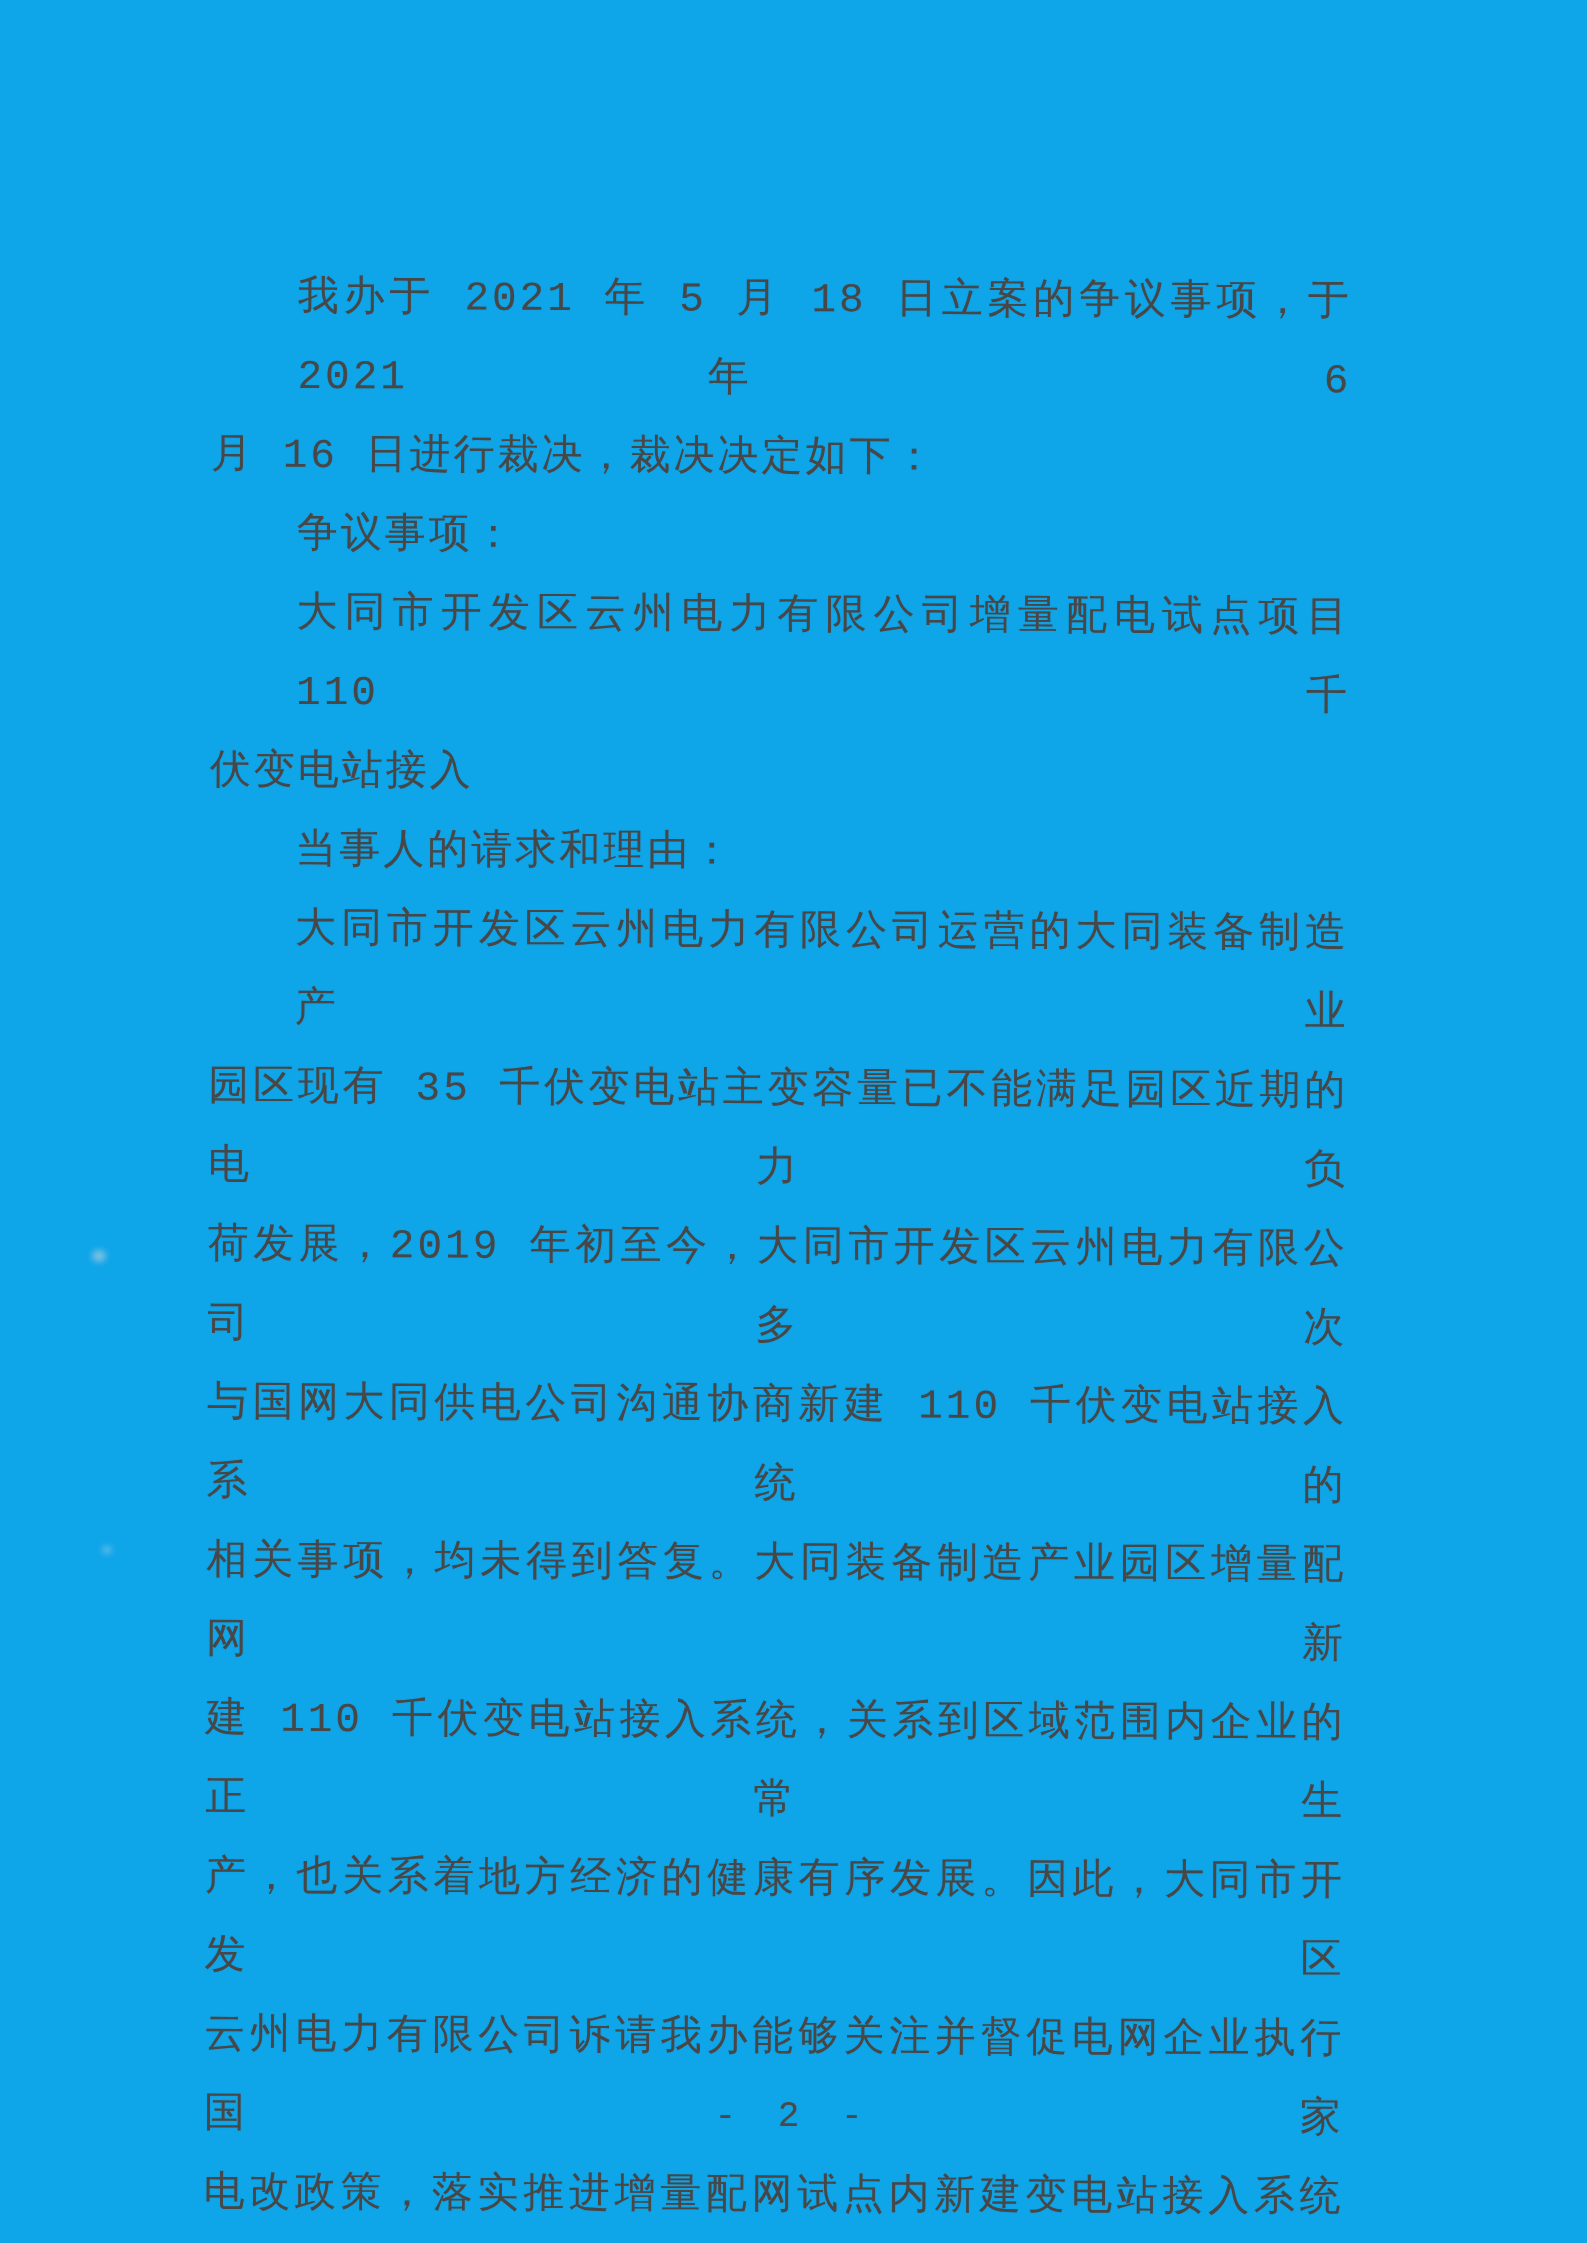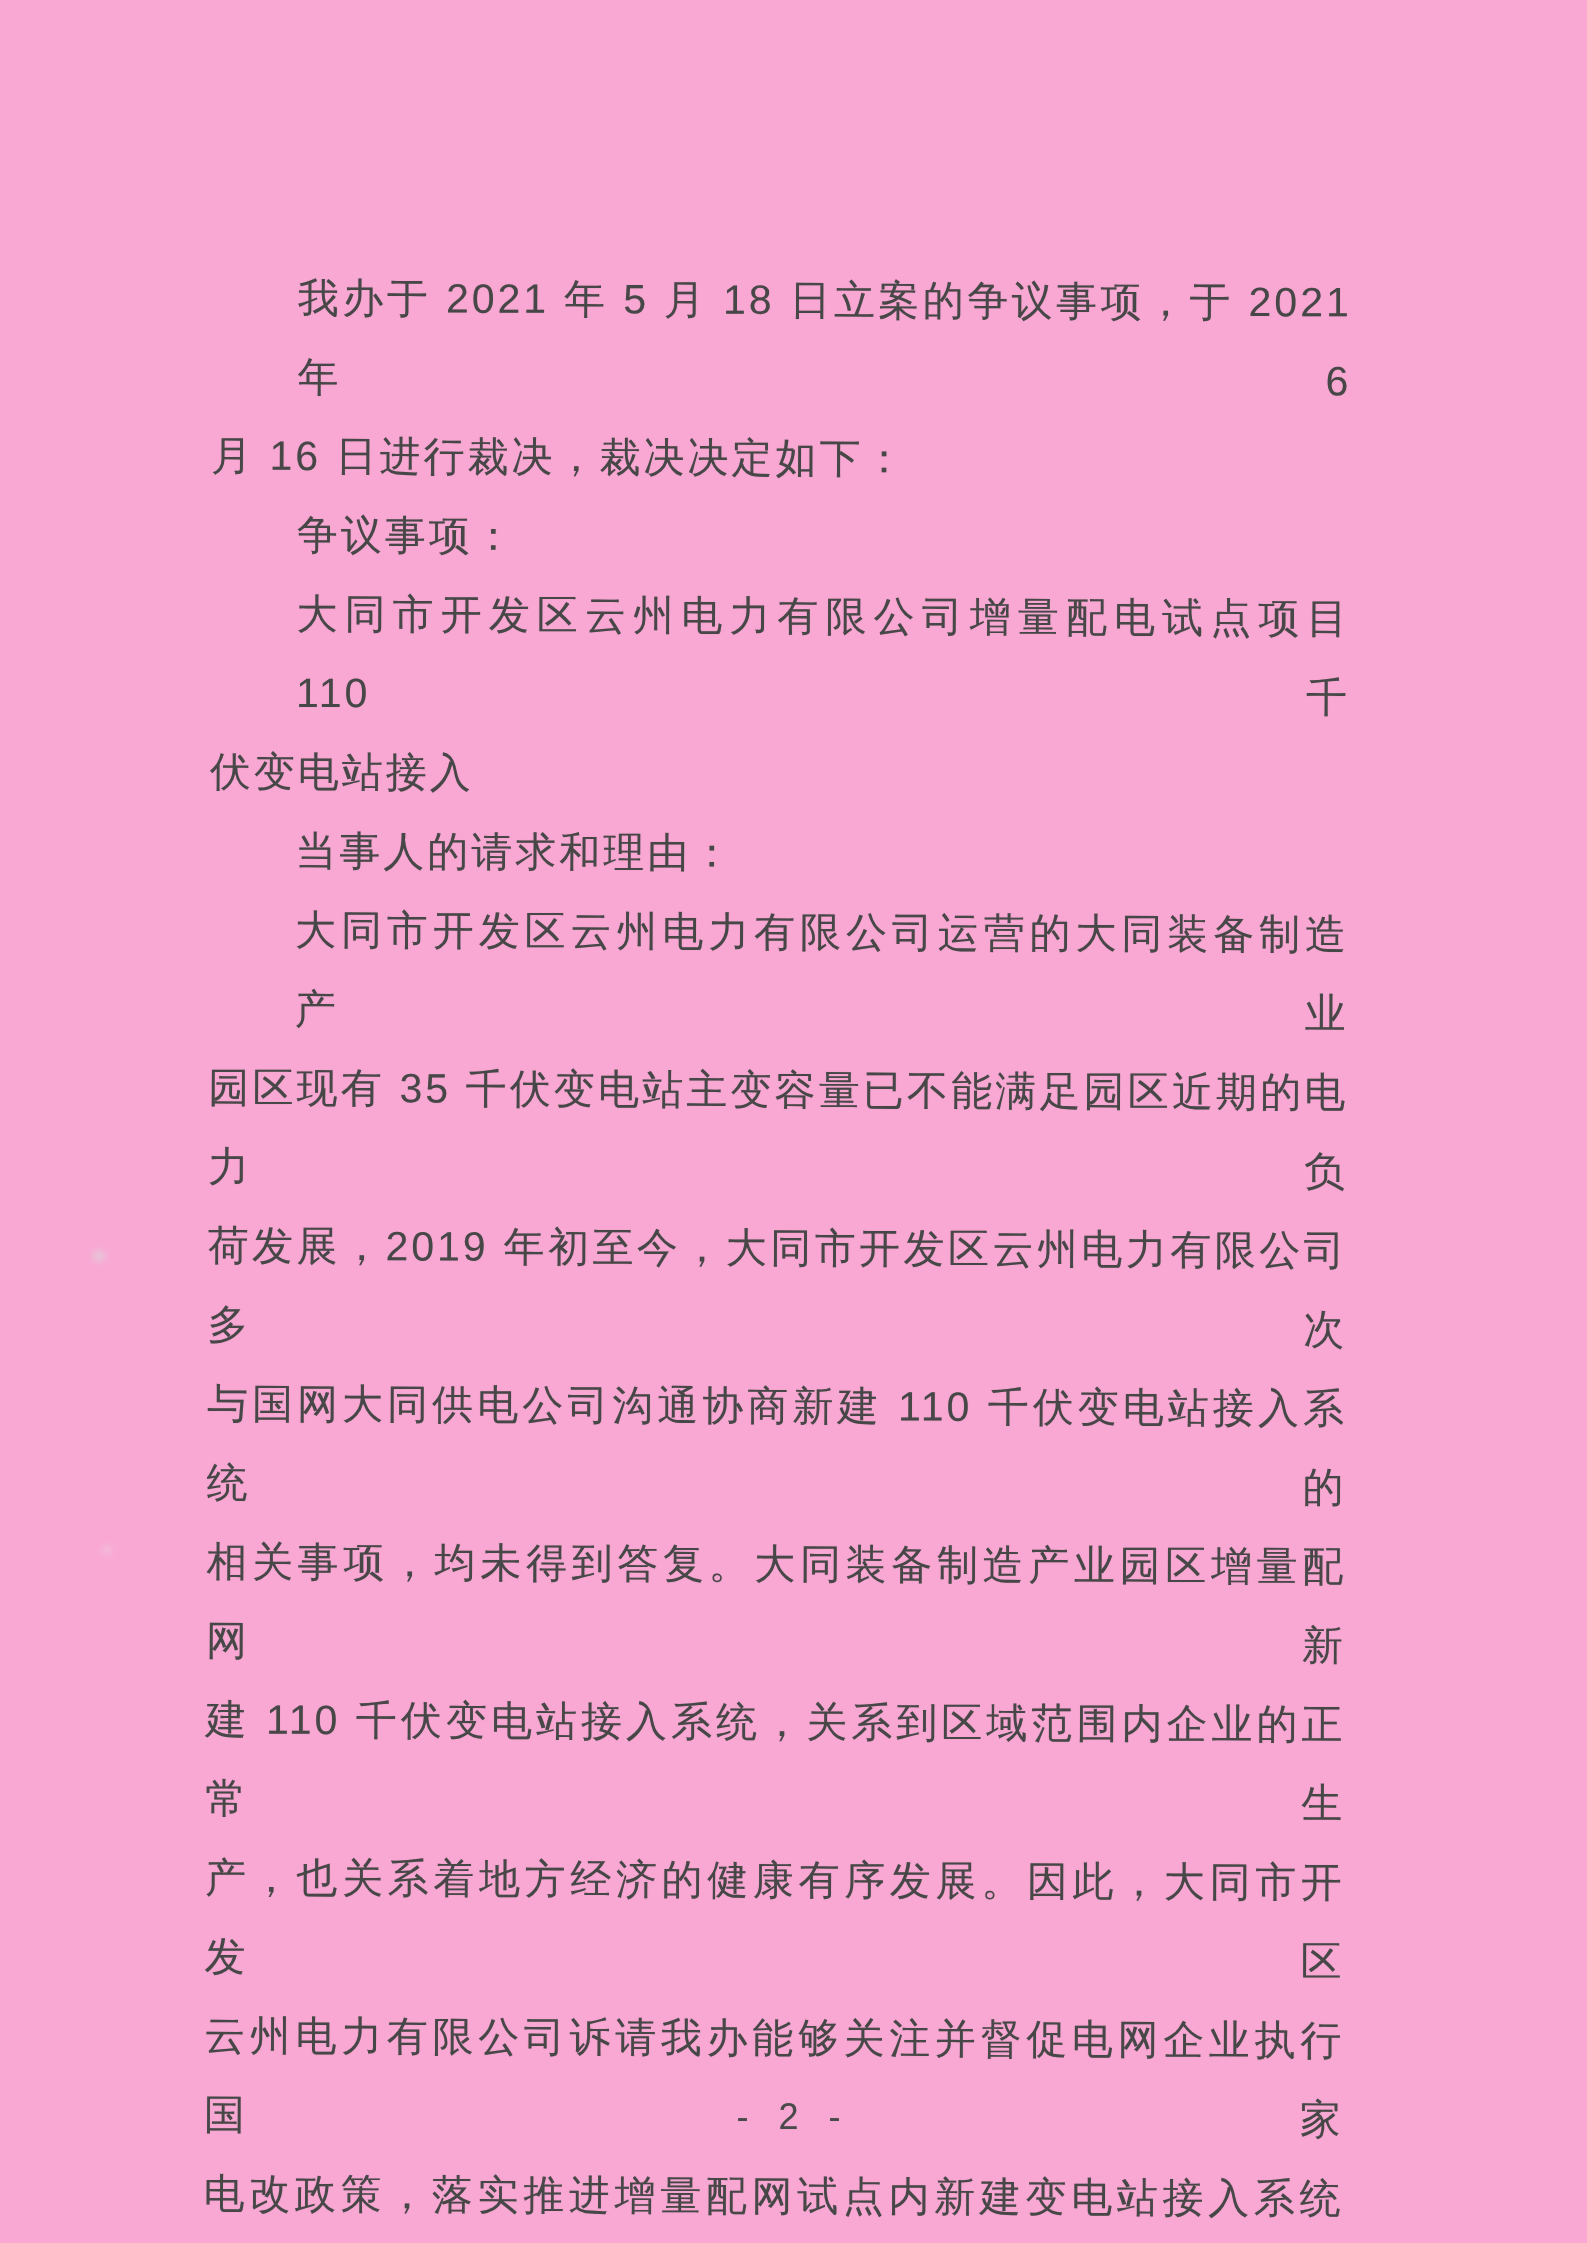--- a/index.html
+++ b/index.html
@@ -6,22 +6,22 @@
     margin: 0;
     padding: 0;
     width: 1587px;
     height: 2243px;
     overflow: hidden;
     background: #ffffff;
   }
   .page {
     position: absolute;
     inset: 0;
-    background: #f9a8d4;
-    font-family: Liberation Sans, sans-serif;
+    background: #0ea5e9;
+    font-family: Liberation Mono, monospace;
   }
   .content {
     position: absolute;
     left: 212px;
     top: 261px;
     width: 1140px;
     transform: rotate(0.25deg);
     transform-origin: 50% 0;
     color: #474747;
     text-shadow: 0 0 1px rgba(90,90,90,0.35);

